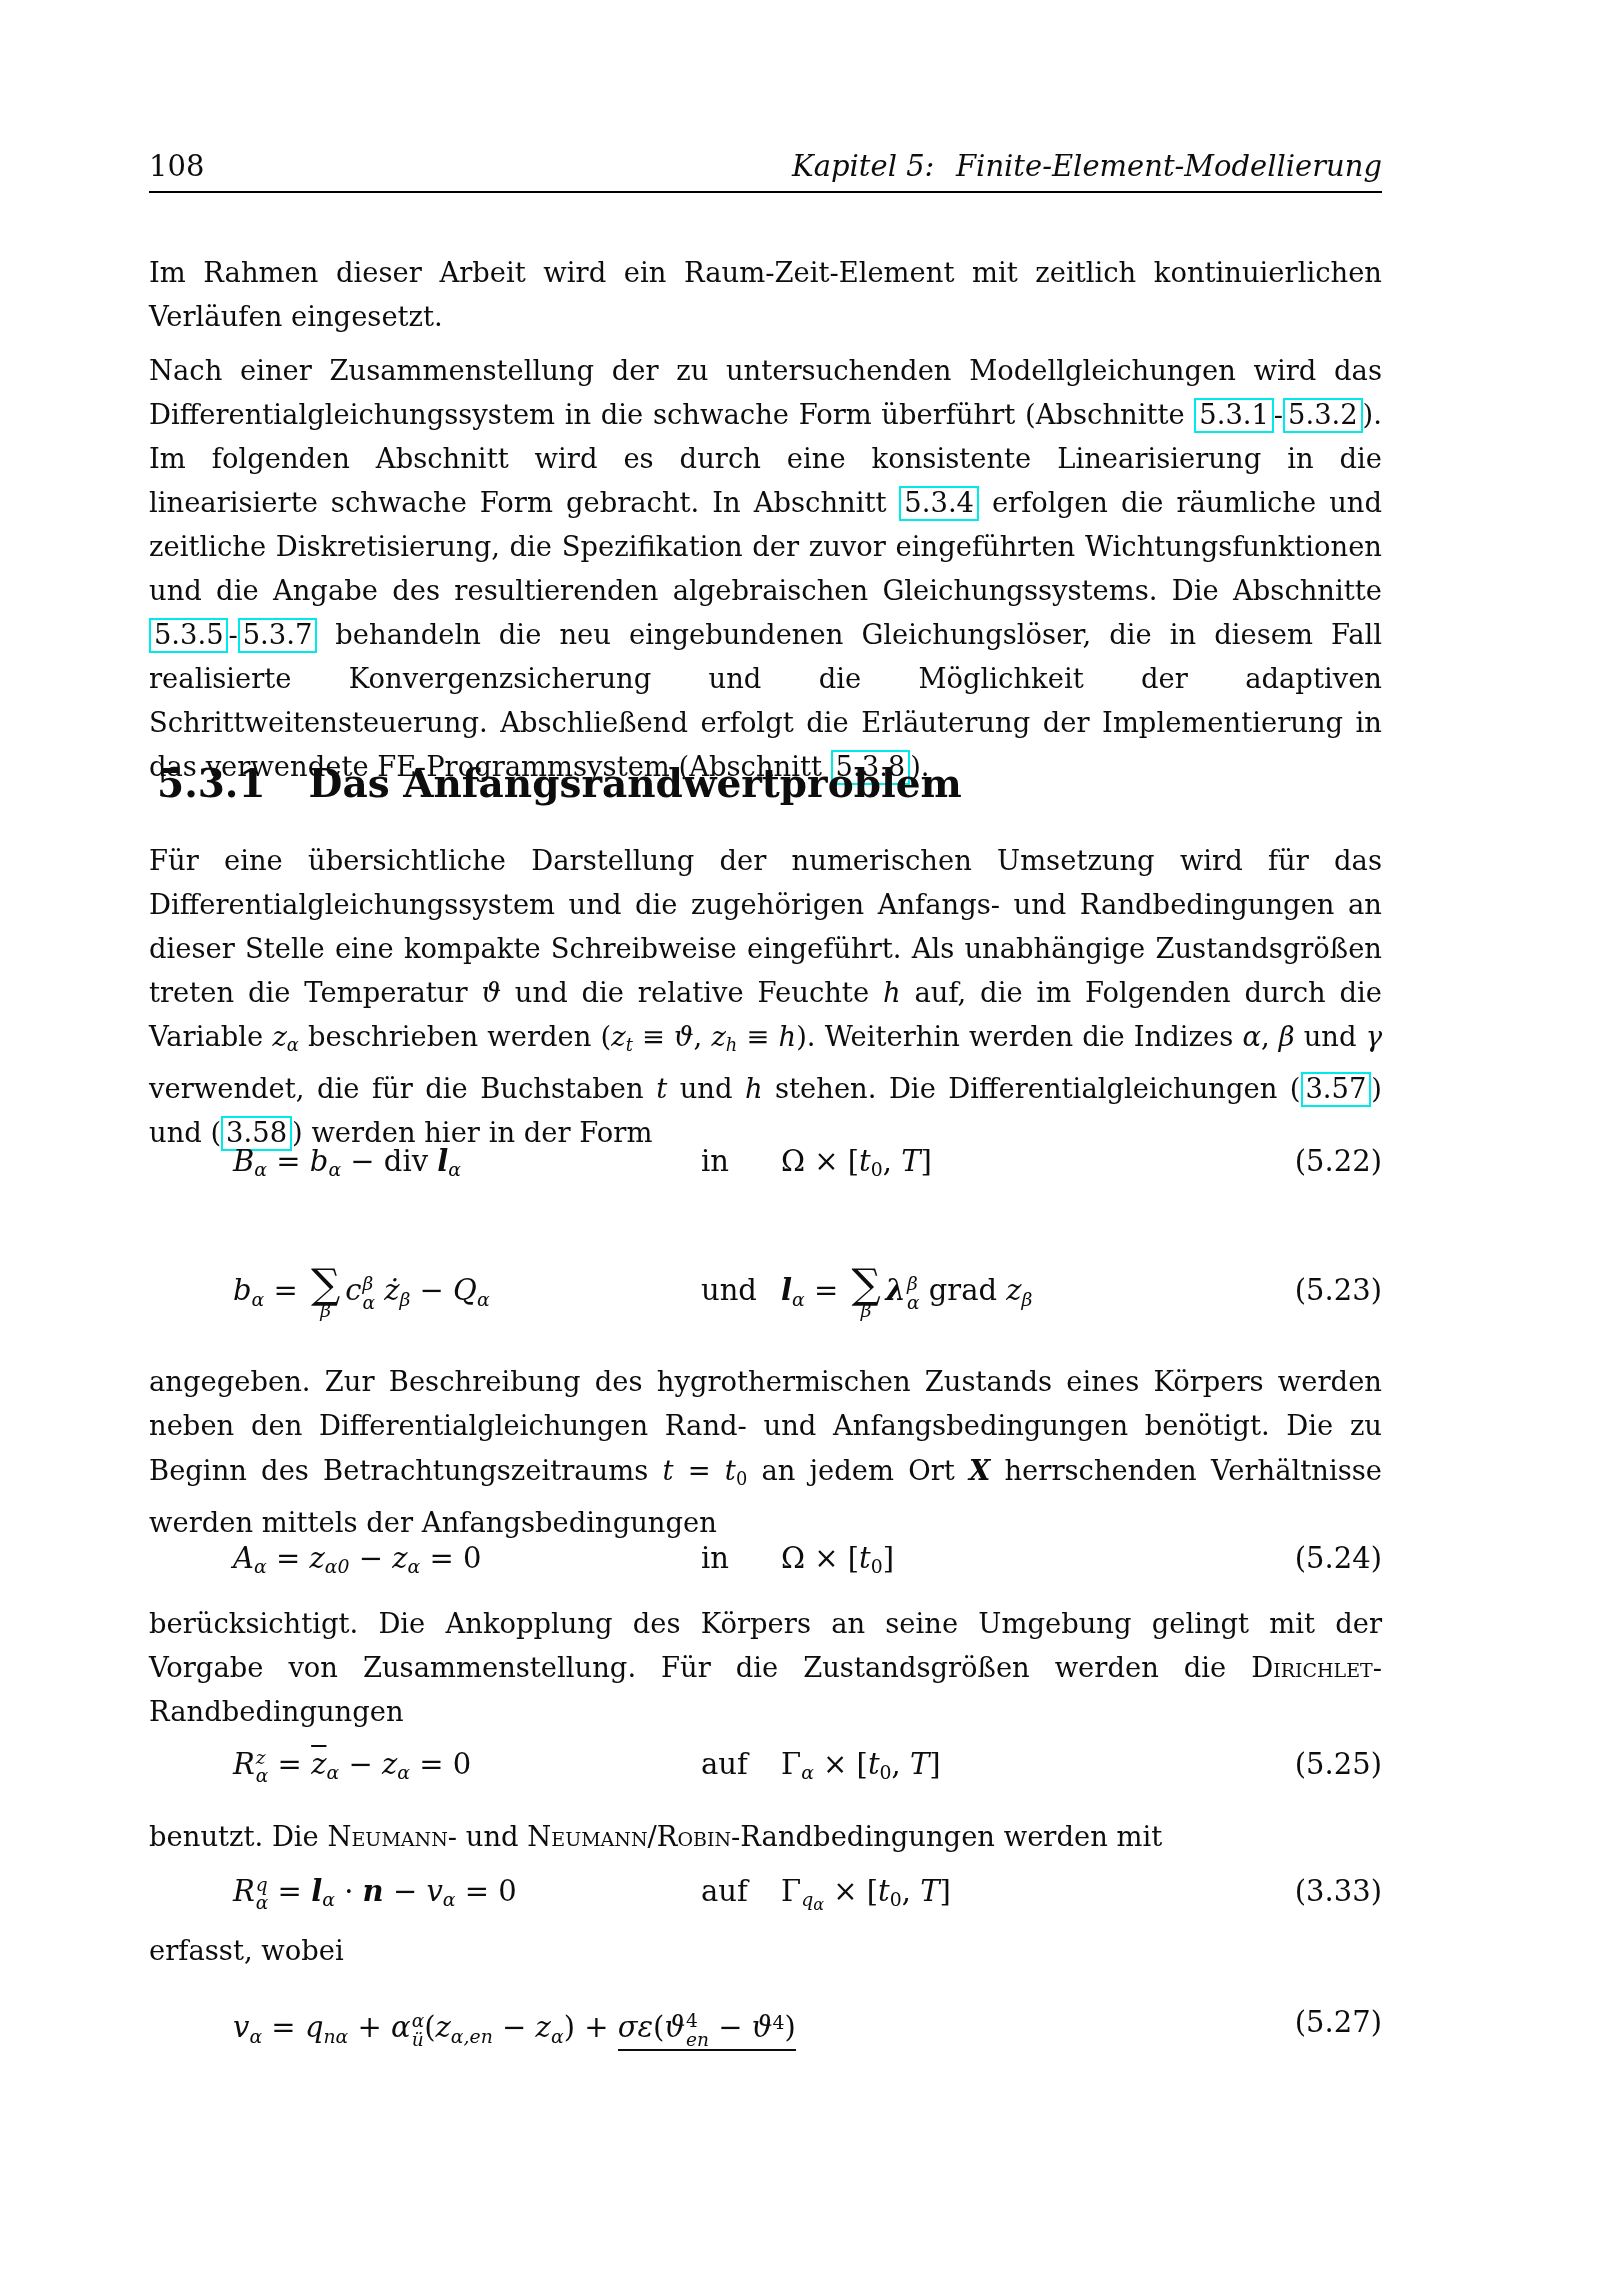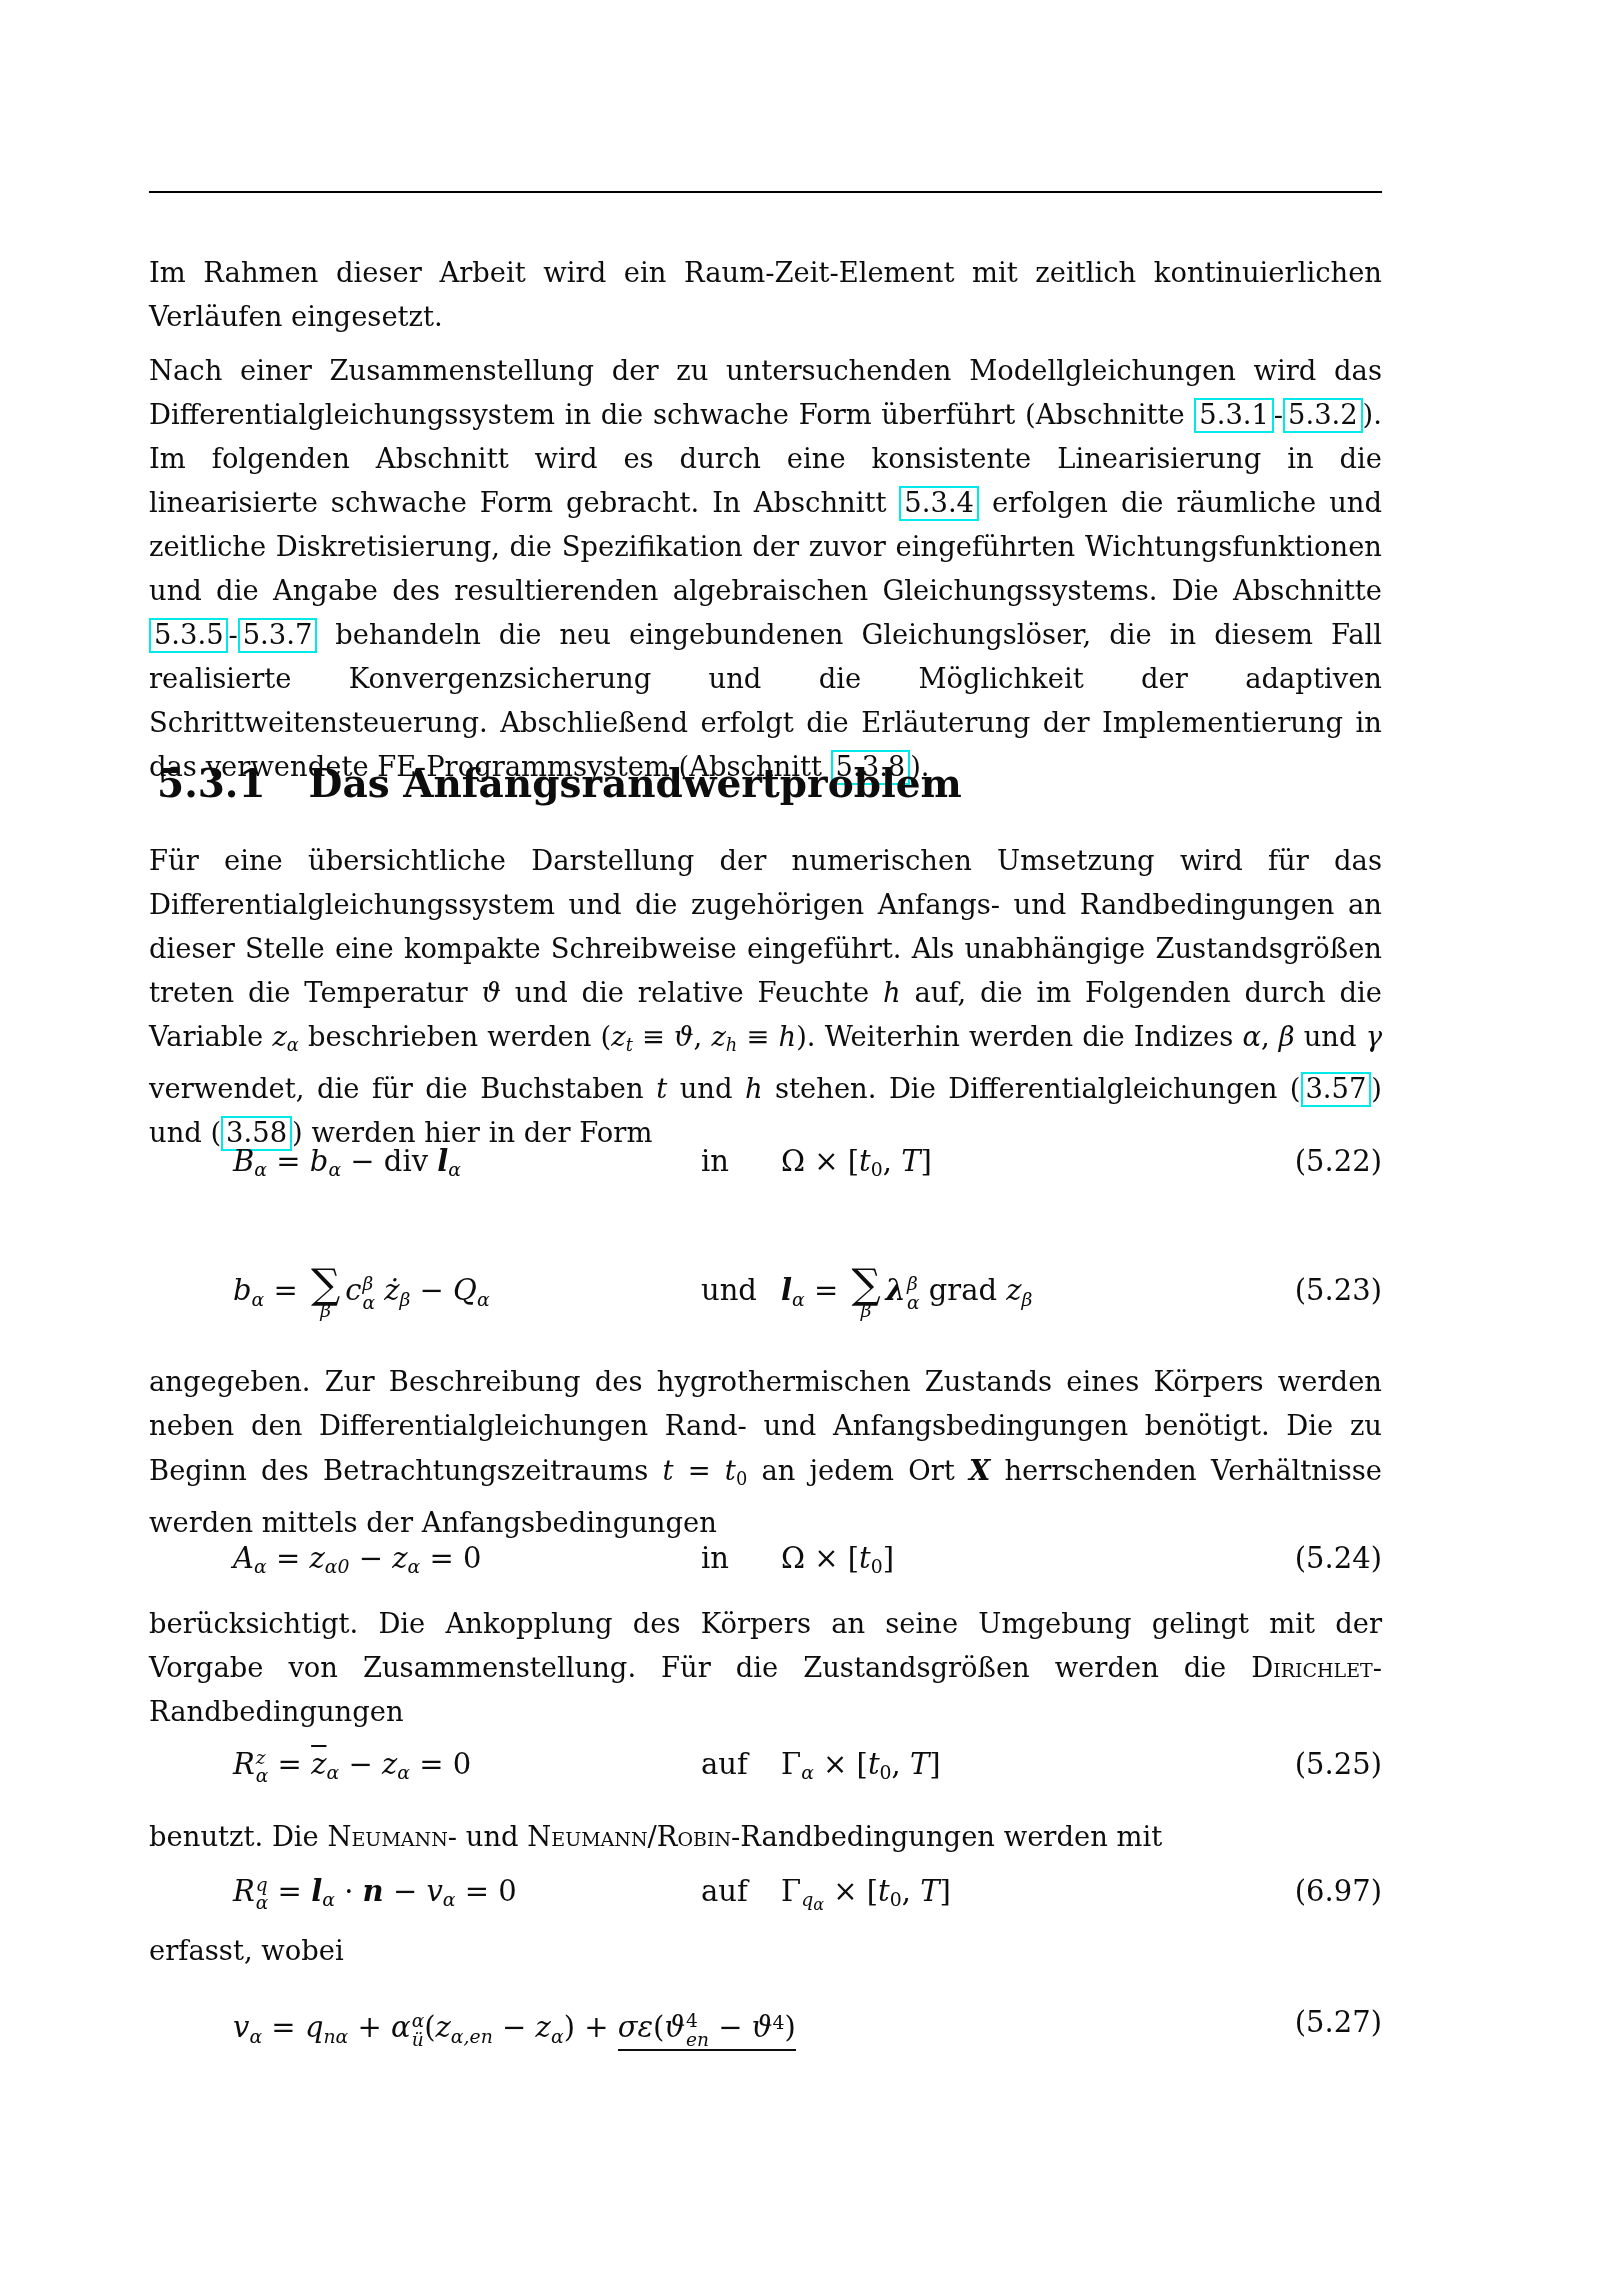--- a/index.html
+++ b/index.html
@@ -52,20 +52,26 @@
   .stk div{min-width:9.8px;}
 
   .ul{border-bottom:2.9px solid #0d0d0d;padding-bottom:5px;}
 </style>
 </head>
 <body>
 
 <div class="page">
   <div class="content">
 
+    <div class="hdr">
+      <span>108</span>
+      <span class="hdr-right">
+        <span>Kapitel 5:</span><span class="gap"></span><span>Finite-Element-Modellierung</span>
+      </span>
+    </div>
     <div class="hdr-rule"></div>
 
     <div class="para" style="top:251px"><span>Im Rahmen dieser Arbeit wird ein Raum-Zeit-Element mit zeitlich kontinuierlichen Verläufen eingesetzt.</span></div>
 
     <div class="para" style="top:349px"><span>Nach einer Zusammenstellung der zu untersuchenden Modellgleichungen wird das Differentialgleichungssystem in die schwache Form überführt (Abschnitte </span><span class="link">5.3.1</span><span>-</span><span class="link">5.3.2</span><span>). Im folgenden Abschnitt wird es durch eine konsistente Linearisierung in die linearisierte schwache Form gebracht. In Abschnitt </span><span class="link">5.3.4</span><span> erfolgen die räumliche und zeitliche Diskretisierung, die Spezifikation der zuvor eingeführten Wichtungsfunktionen und die Angabe des resultierenden algebraischen Gleichungssystems. Die Abschnitte </span><span class="link">5.3.5</span><span>-</span><span class="link">5.3.7</span><span> behandeln die neu eingebundenen Gleichungslöser, die in diesem Fall realisierte Konvergenzsicherung und die Möglichkeit der adaptiven Schrittweitensteuerung. Abschließend erfolgt die Erläuterung der Implementierung in das verwendete FE-Programmsystem (Abschnitt </span><span class="link">5.3.8</span><span>).</span></div>
 
     <div class="sect" style="top:760px">
       <span class="num">5.3.1</span><span>Das Anfangsrandwertproblem</span>
     </div>
 
@@ -109,21 +115,21 @@
       <span class="eq-right"><span>Γ</span><span class="i sub">α</span><span> × [</span><span class="i">t</span><span class="sub">0</span><span>, </span><span class="i">T</span><span>]</span></span>
       <span class="eq-num">(5.25)</span>
     </div>
 
     <div class="para" style="top:1815px"><span>benutzt. Die </span><span class="sc">Neumann</span><span>- und </span><span class="sc">Neumann</span><span>/</span><span class="sc">Robin</span><span>-Randbedingungen werden mit</span></div>
 
     <div class="eq" style="top:1867px">
       <span class="eq-left"><span class="ssb"><span class="i">R</span><span class="stk"><div class="i">q</div><div class="i">α</div></span></span><span> = </span><span class="bi">l</span><span class="i sub">α</span><span> · </span><span class="bi">n</span><span> − </span><span class="i">v</span><span class="i sub">α</span><span> = 0</span></span>
       <span class="eq-mid">auf</span>
       <span class="eq-right"><span>Γ</span><span class="i sub">q</span><span class="i ss">α</span><span> × [</span><span class="i">t</span><span class="sub">0</span><span>, </span><span class="i">T</span><span>]</span></span>
-      <span class="eq-num">(6.97)</span>
+      <span class="eq-num">(3.33)</span>
     </div>
 
     <div class="para noj" style="top:1929px"><span>erfasst, wobei</span></div>
 
     <div class="eq" style="top:1998px">
       <span class="eq-left"><span class="i">v</span><span class="i sub">α</span><span> = </span><span class="i">q</span><span class="i sub">nα</span><span> + </span><span class="ssb"><span class="i">α</span><span class="stk"><div class="i">α</div><div class="i">ü</div></span></span><span>(</span><span class="i">z</span><span class="i sub">α,en</span><span> − </span><span class="i">z</span><span class="i sub">α</span><span>) + </span><span class="ul"><span class="i">σε</span><span>(</span><span class="ssb"><span class="i">ϑ</span><span class="stk"><div class="">4</div><div class="i">en</div></span></span><span> − </span><span class="i">ϑ</span><span class="sup">4</span><span>)</span></span></span>
       <span class="eq-num">(5.27)</span>
     </div>
 
   </div>

